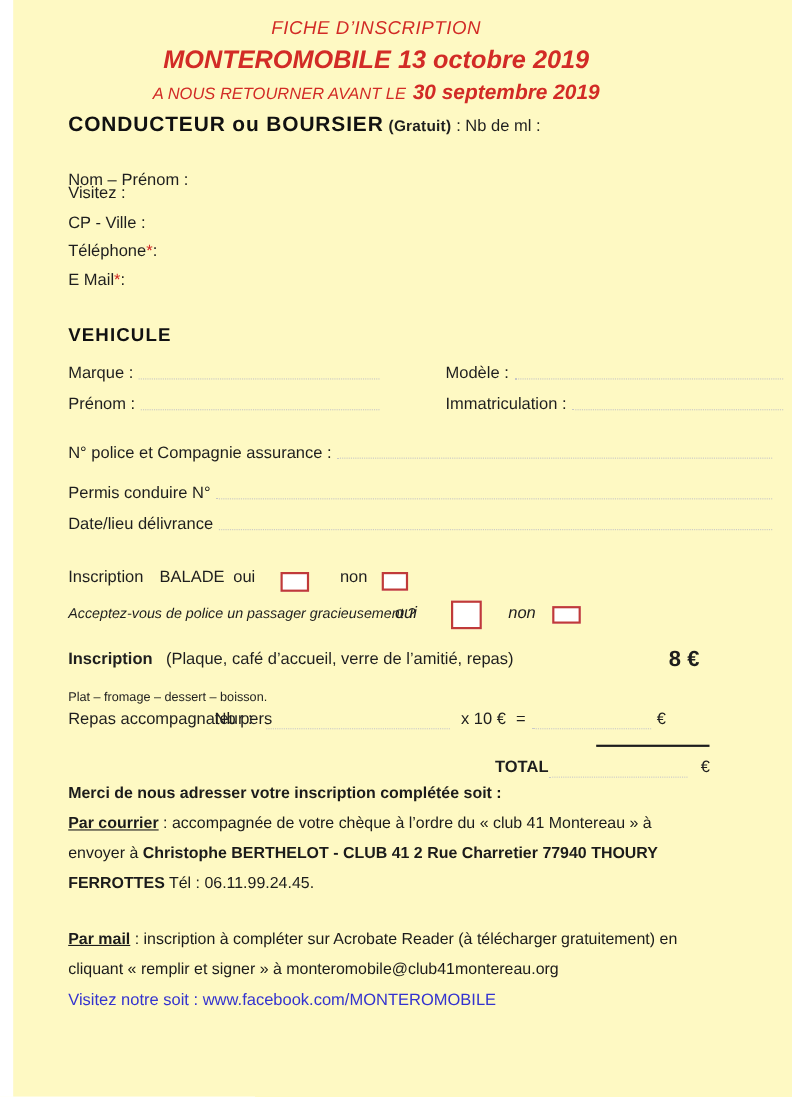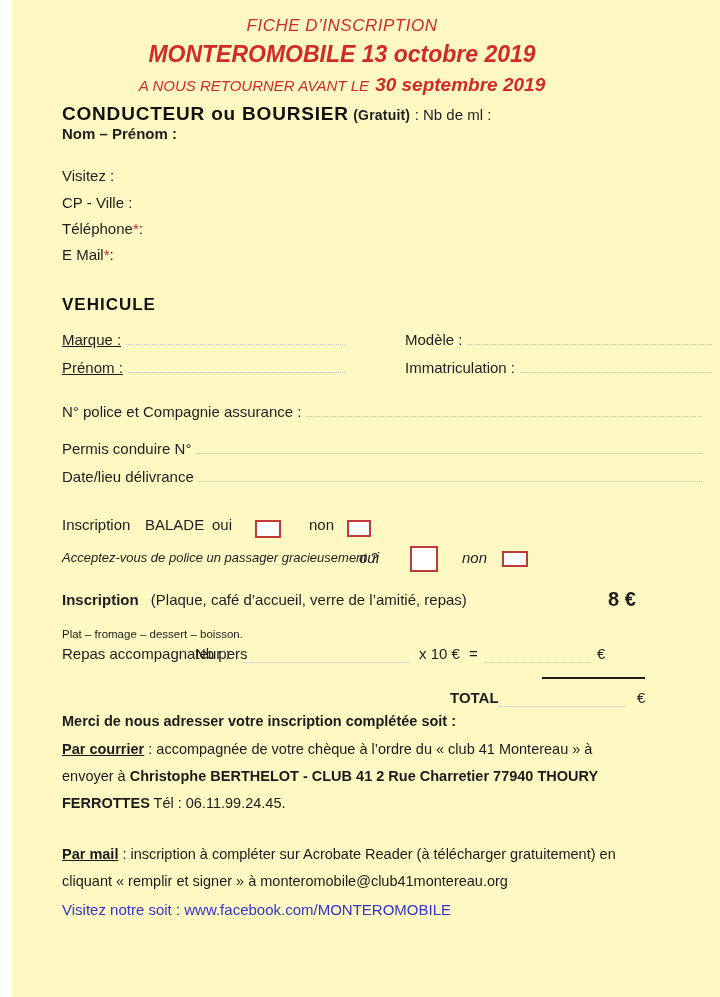--- a/index.html
+++ b/index.html
@@ -13,21 +13,21 @@
   .h3{font-size:15px;font-style:italic;font-weight:400;margin-top:6px;}
   .h3 .bigdate{font-size:19px;font-weight:700;margin-left:6px;}
   
   .sec-title{font-weight:700;font-size:19px;letter-spacing:.8px;color:#111;}
   .sec-sub{font-weight:700;font-size:14px;letter-spacing:.2px;}
   .sec-plain{font-weight:400;font-size:15px;letter-spacing:0;}
   
   .fieldrow{position:absolute;left:50px;right:30px;font-size:15px;display:flex;align-items:baseline;}
   .dots{flex:1;border-bottom:1.5px dotted #c6c6c6;align-self:flex-end;margin:0 0 3px 5px;height:1px;}
   .cols{position:absolute;left:50px;right:20px;display:flex;font-size:15px;}
-  .col-l{width:283px;display:flex;align-items:flex-start;text-decoration:underline;}
+  .col-l{width:283px;display:flex;align-items:flex-start;}
   .col-r{flex:1;margin-left:60px;display:flex;align-items:baseline;}
   .red{color:#d22b26;}
   .mention{position:absolute;left:50px;font-size:13px;font-style:italic;color:#c22d28;}
   
   .cbrow{position:absolute;left:50px;right:10px;height:34px;font-size:15px;}
   .cbrow span.t{position:absolute;top:0;}
   .cb{position:absolute;border:2px solid #c03a3a;background:#ffffff;}
   .q{font-style:italic;font-size:13px;}
   
   .feerow{position:absolute;left:50px;right:10px;font-size:15px;}
@@ -54,21 +54,21 @@
       <span>A NOUS RETOURNER AVANT LE</span><span class="bigdate">30 septembre 2019</span>
     </div>
   </div>
 
   <div class="abs" style="left:50px;top:103px;">
     <span class="sec-title">CONDUCTEUR ou BOURSIER</span>
     <span class="sec-sub">(Gratuit)</span>
     <span class="sec-plain">: Nb de ml :</span>
   </div>
 
-  <div class="fieldrow" style="top:125px;font-weight:bold;">
+  <div class="fieldrow" style="top:155px;">
     <span>Nom – Prénom :</span>
   </div>
   <div class="fieldrow" style="top:167px;">
     <span>Visitez :</span>
   </div>
   <div class="fieldrow" style="top:194px;">
     <span>CP - Ville :</span>
   </div>
   <div class="fieldrow" style="top:220px;">
     <span>Téléphone</span>

